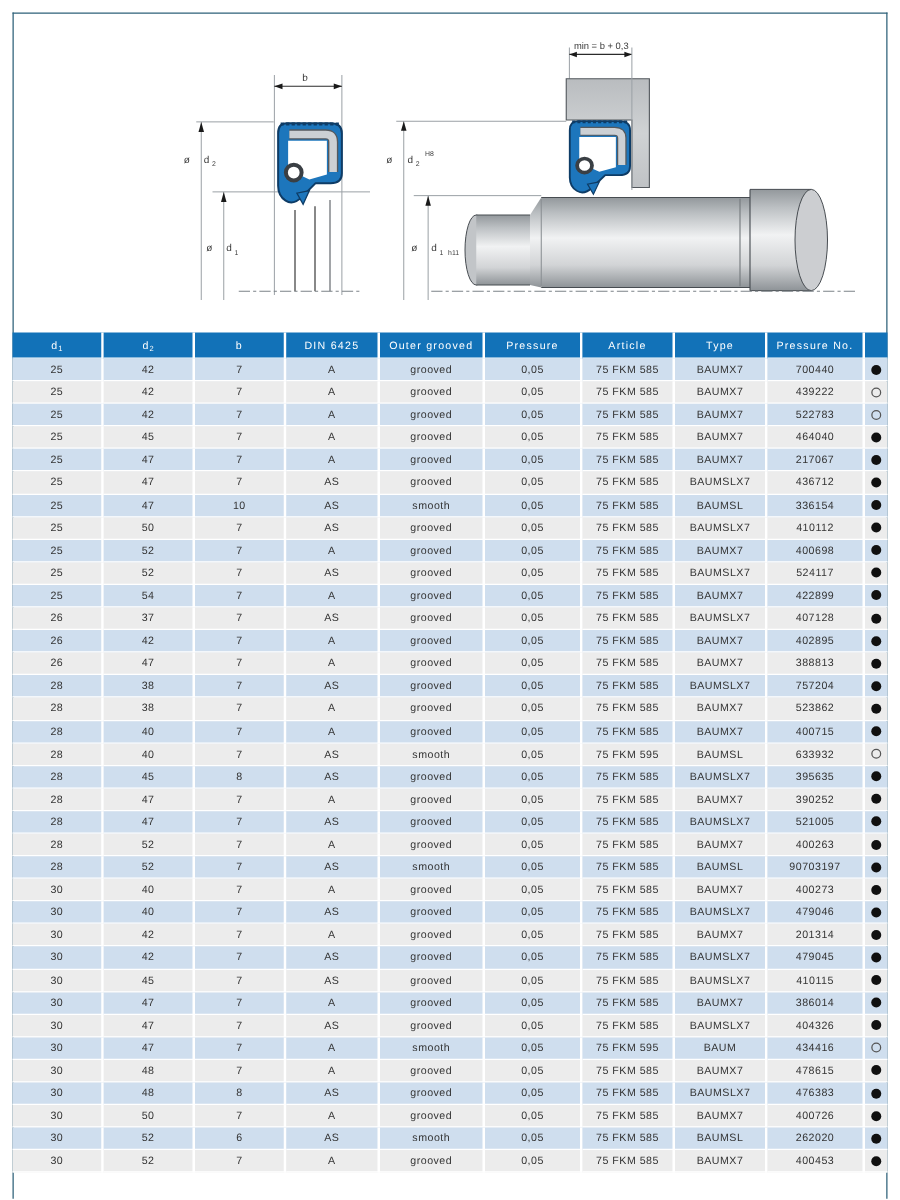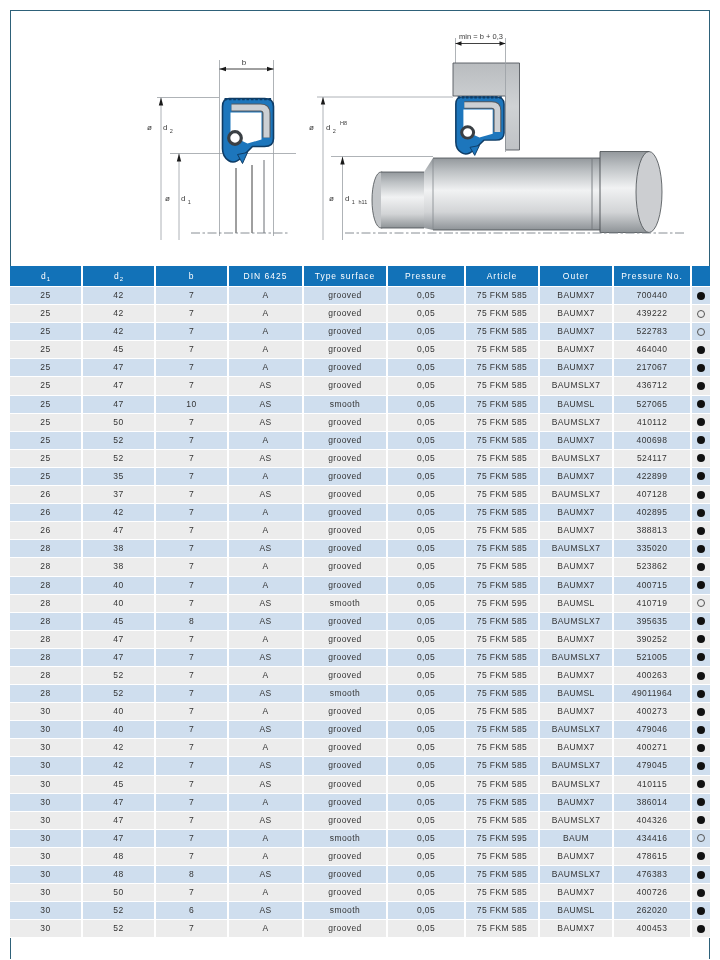--- a/index.html
+++ b/index.html
@@ -156,24 +156,24 @@
       <path class="axis" d="M345,233 H686"></path>
     </g>
   </svg>
 
   <div class="spec-table">
     <div class="t-head">
       <div class="th"><span>d</span><span class="hsub">1</span></div>
       <div class="th"><span>d</span><span class="hsub">2</span></div>
       <div class="th"><span>b</span></div>
       <div class="th"><span>DIN 6425</span></div>
-      <div class="th"><span>Type surface</span></div>
+      <div class="th"><span>Outer grooved</span></div>
       <div class="th"><span>Pressure</span></div>
       <div class="th"><span>Article</span></div>
-      <div class="th"><span>Outer</span></div>
+      <div class="th"><span>Type</span></div>
       <div class="th"><span>Pressure No.</span></div>
       <div class="th"><span></span></div>
     </div>
     <div>
   <div class="t-row row-blue">
     <div class="td">25</div>
     <div class="td">42</div>
     <div class="td">7</div>
     <div class="td">A</div>
     <div class="td">grooved</div>
@@ -263,21 +263,21 @@
 
   <div class="t-row row-blue">
     <div class="td">25</div>
     <div class="td">47</div>
     <div class="td">10</div>
     <div class="td">AS</div>
     <div class="td">smooth</div>
     <div class="td">0,05</div>
     <div class="td">75 FKM 585</div>
     <div class="td">BAUMSL</div>
-    <div class="td">527065</div>
+    <div class="td">336154</div>
     <div class="td td-dot">
       <span class="dot dot-filled"></span>
     </div>
   </div>
 
   <div class="t-row row-gray">
     <div class="td">25</div>
     <div class="td">50</div>
     <div class="td">7</div>
     <div class="td">AS</div>
@@ -316,21 +316,21 @@
     <div class="td">75 FKM 585</div>
     <div class="td">BAUMSLX7</div>
     <div class="td">524117</div>
     <div class="td td-dot">
       <span class="dot dot-filled"></span>
     </div>
   </div>
 
   <div class="t-row row-blue">
     <div class="td">25</div>
-    <div class="td">35</div>
+    <div class="td">54</div>
     <div class="td">7</div>
     <div class="td">A</div>
     <div class="td">grooved</div>
     <div class="td">0,05</div>
     <div class="td">75 FKM 585</div>
     <div class="td">BAUMX7</div>
     <div class="td">422899</div>
     <div class="td td-dot">
       <span class="dot dot-filled"></span>
     </div>
@@ -383,21 +383,21 @@
 
   <div class="t-row row-blue">
     <div class="td">28</div>
     <div class="td">38</div>
     <div class="td">7</div>
     <div class="td">AS</div>
     <div class="td">grooved</div>
     <div class="td">0,05</div>
     <div class="td">75 FKM 585</div>
     <div class="td">BAUMSLX7</div>
-    <div class="td">335020</div>
+    <div class="td">757204</div>
     <div class="td td-dot">
       <span class="dot dot-filled"></span>
     </div>
   </div>
 
   <div class="t-row row-gray">
     <div class="td">28</div>
     <div class="td">38</div>
     <div class="td">7</div>
     <div class="td">A</div>
@@ -428,21 +428,21 @@
 
   <div class="t-row row-gray">
     <div class="td">28</div>
     <div class="td">40</div>
     <div class="td">7</div>
     <div class="td">AS</div>
     <div class="td">smooth</div>
     <div class="td">0,05</div>
     <div class="td">75 FKM 595</div>
     <div class="td">BAUMSL</div>
-    <div class="td">410719</div>
+    <div class="td">633932</div>
     <div class="td td-dot">
       <span class="dot dot-open"></span>
     </div>
   </div>
 
   <div class="t-row row-blue">
     <div class="td">28</div>
     <div class="td">45</div>
     <div class="td">8</div>
     <div class="td">AS</div>
@@ -503,21 +503,21 @@
 
   <div class="t-row row-blue">
     <div class="td">28</div>
     <div class="td">52</div>
     <div class="td">7</div>
     <div class="td">AS</div>
     <div class="td">smooth</div>
     <div class="td">0,05</div>
     <div class="td">75 FKM 585</div>
     <div class="td">BAUMSL</div>
-    <div class="td">49011964</div>
+    <div class="td">90703197</div>
     <div class="td td-dot">
       <span class="dot dot-filled"></span>
     </div>
   </div>
 
   <div class="t-row row-gray">
     <div class="td">30</div>
     <div class="td">40</div>
     <div class="td">7</div>
     <div class="td">A</div>
@@ -548,21 +548,21 @@
 
   <div class="t-row row-gray">
     <div class="td">30</div>
     <div class="td">42</div>
     <div class="td">7</div>
     <div class="td">A</div>
     <div class="td">grooved</div>
     <div class="td">0,05</div>
     <div class="td">75 FKM 585</div>
     <div class="td">BAUMX7</div>
-    <div class="td">400271</div>
+    <div class="td">201314</div>
     <div class="td td-dot">
       <span class="dot dot-filled"></span>
     </div>
   </div>
 
   <div class="t-row row-blue">
     <div class="td">30</div>
     <div class="td">42</div>
     <div class="td">7</div>
     <div class="td">AS</div>

